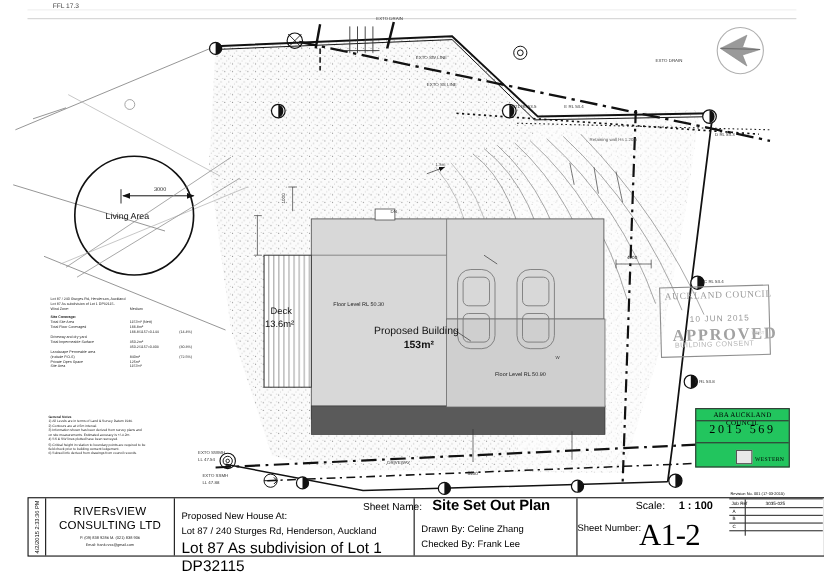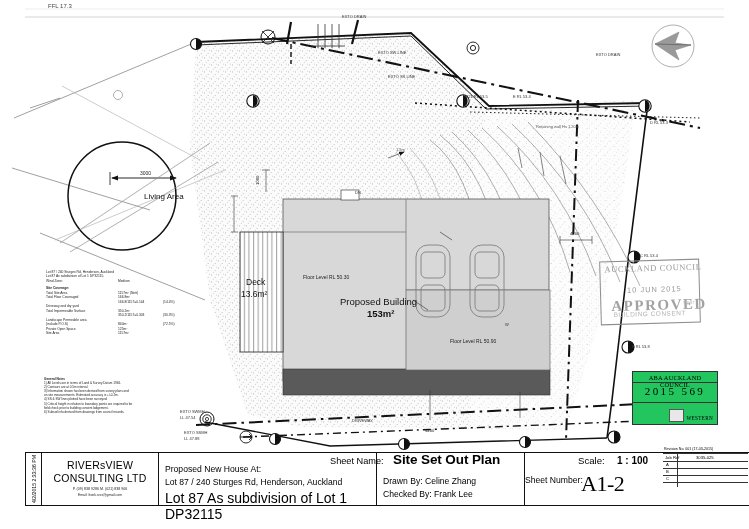--- a/index.html
+++ b/index.html
@@ -69,21 +69,21 @@
   .tb-for{width:110px;padding-left:6px;box-sizing:border-box;}
   .tb-for .f1{margin-top:23px;font-size:8.6px;}
   .tb-for .f2{margin-top:4px;font-size:7px;}
 
   .tb-by{width:148px;padding-left:6px;box-sizing:border-box;}
   .tb-by .b1{margin-top:23px;font-size:8.6px;}
   .tb-by .b2{margin-top:3px;font-size:8.6px;}
 
   .tb-num{width:112px;}
   .tb-num .n1{position:absolute;left:0;top:22px;font-size:8.6px;}
-  .tb-num .n2{position:absolute;left:56px;top:18px;font-size:22px;font-family:"Liberation Serif",serif;letter-spacing:-.5px;}
+  .tb-num .n2{position:absolute;left:56px;top:18px;font-size:28px;font-family:"Liberation Serif",serif;letter-spacing:-.5px;}
 
   
   .tb-sheetname{position:absolute;left:330px;top:456px;font-size:9.2px;}
   .tb-sheetval{position:absolute;left:393px;top:452px;font-size:13.5px;font-weight:bold;letter-spacing:-.1px;}
   .tb-scale{position:absolute;left:578px;top:455px;font-size:9.6px;}
   .tb-scaleval{position:absolute;left:617px;top:455px;font-size:10px;font-weight:bold;}
 
   
   .revtab{position:absolute;left:663px;top:447px;width:85px;height:40px;font-size:3.8px;}
   .revtab .r0{position:absolute;left:1px;top:0px;white-space:nowrap;font-size:3.6px;}
@@ -307,21 +307,21 @@
         <circle cx="0" cy="0" r="21" fill="none" stroke="#b0b0b0" stroke-width="1"></circle>
         <path d="M-18,-2 L6,-14 L2,-3 L18,-1 L2,4 L6,14 Z" fill="#9a9a9a" stroke="#8a8a8a" stroke-width="0.6"></path>
         <path d="M-18,-2 L18,-1" stroke="#6f6f6f" stroke-width="1"></path>
       </g>
 
       <g fill="none" stroke="#9a9a9a" stroke-width="0.8">
         <circle cx="118" cy="95" r="4.5"></circle>
       </g>
     </svg>
 
-    <div class="lbl" style="left:96px;top:192px;margin-left:48px;">Living Area</div>
+    <div class="lbl" style="left:96px;top:192px;">Living Area</div>
     <div class="dimtext" style="left:140px;top:170px;font-size:5px;">3000</div>
 
     <div class="lbl" style="left:246px;top:277px;font-size:8.5px;">Deck</div>
     <div class="lbl" style="left:241px;top:289px;font-size:8.5px;">13.6m²</div>
 
     <div class="lbl" style="left:340px;top:296px;font-size:9.5px;text-align:center;">Proposed Building</div>
     <div class="lbl" style="left:367px;top:308px;font-size:9.5px;font-weight:bold;">153m²</div>
 
     <div class="lbl-sm" style="left:303px;top:274px;">Floor Level RL 50.30</div>
     <div class="lbl-sm" style="left:450px;top:338px;">Floor Level RL 50.90</div>

